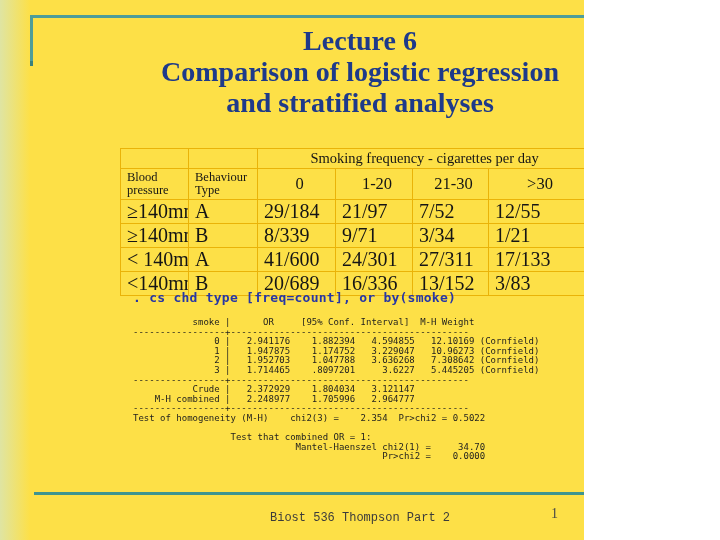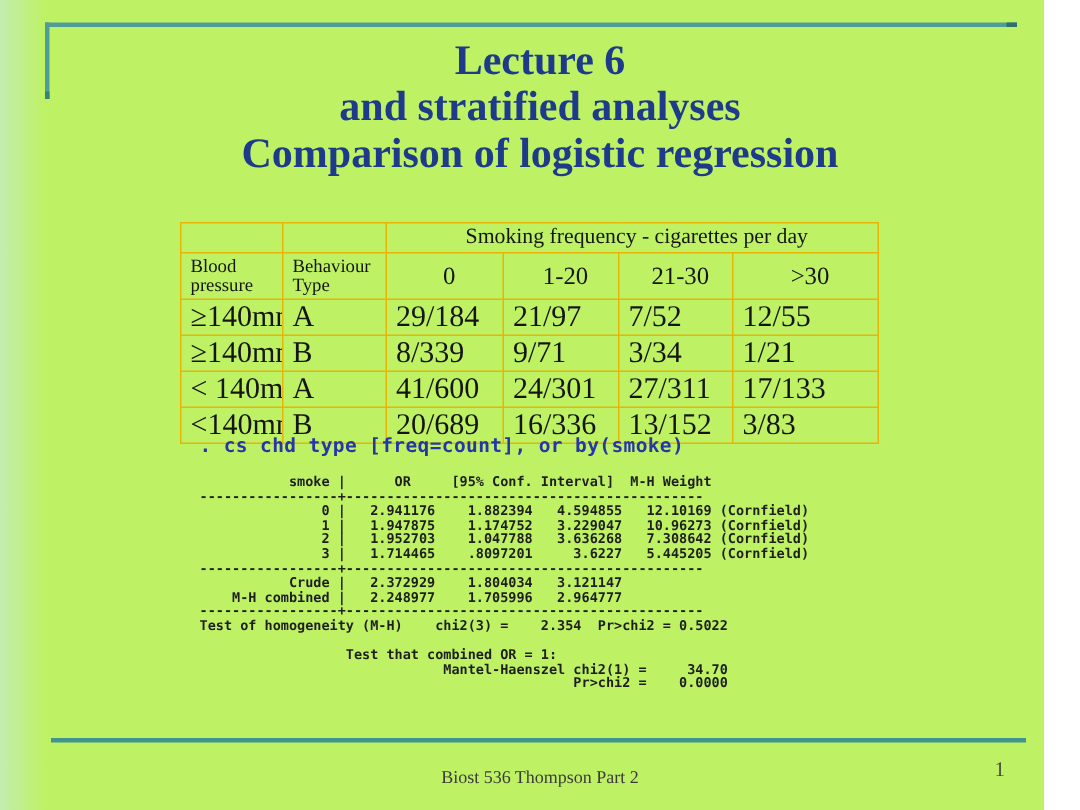--- a/index.html
+++ b/index.html
@@ -1,18 +1,18 @@
 <!DOCTYPE html>
 <html><head>
 <meta charset="utf-8">
 <style>
   html, body { margin: 0; padding: 0; background: #ffffff; }
   .slide {
-    position: relative; width: 696px; height: 540px;
-    background: #bef264; overflow: hidden;
+    position: relative; width: 584px; height: 540px;
+    background: #fde047; overflow: hidden;
     font-family: "Liberation Serif", serif;
   }
   
   .left-glow {
     position: absolute; left: 0; top: 0; width: 30px; height: 540px;
     background: linear-gradient(to right, rgba(198,232,238,0.55), rgba(255,255,255,0));
   }
   
   .frame-h {
     position: absolute; left: 30px; top: 15px; width: 648px; height: 3px;
@@ -56,45 +56,45 @@
   td.rowhead { font-size: 12.5px; line-height: 13.5px; padding-left: 5px; }
   td.cell { font-size: 20px; }
   
   .stata { position: absolute; left: 133px; top: 290px; }
   .cmd {
     font-family: "DejaVu Sans Mono", monospace; font-weight: bold;
     font-size: 13px; letter-spacing: 0.25px; color: #2636a6; white-space: pre;
   }
   pre.out {
     margin: 13px 0 0 0; font-family: "DejaVu Sans Mono", monospace;
-    font-size: 9px; line-height: 9.6px; color: #1e1e1e; white-space: pre; font-weight: bold;
+    font-size: 9px; line-height: 9.6px; color: #1e1e1e; white-space: pre;
   }
   
   .footer {
     position: absolute; left: 0; top: 511px; width: 720px; text-align: center;
-    font-size: 12px; color: #3b3b3b; font-family: Liberation Serif, serif;
+    font-size: 12px; color: #3b3b3b; font-family: Liberation Mono, monospace;
   }
   .page-num {
     position: absolute; right: 26px; top: 506px;
     font-size: 14px; color: #474747; font-family: "Liberation Serif", serif;
   }
 </style>
 </head>
 <body>
 
 <div class="slide">
 
   <div class="left-glow"></div>
   <div class="frame-h"></div>
   <div class="frame-v"></div>
 
   <div class="title">
     <div>Lecture 6</div>
+    <div>Comparison of logistic regression</div>
     <div>and stratified analyses</div>
-    <div>Comparison of logistic regression</div>
   </div>
 
   <table class="freq">
     <colgroup>
       <col style="width:68px">
         <col style="width:69px">
         <col style="width:78px">
       <col style="width:77px">
         <col style="width:76px">
         <col style="width:97px">

